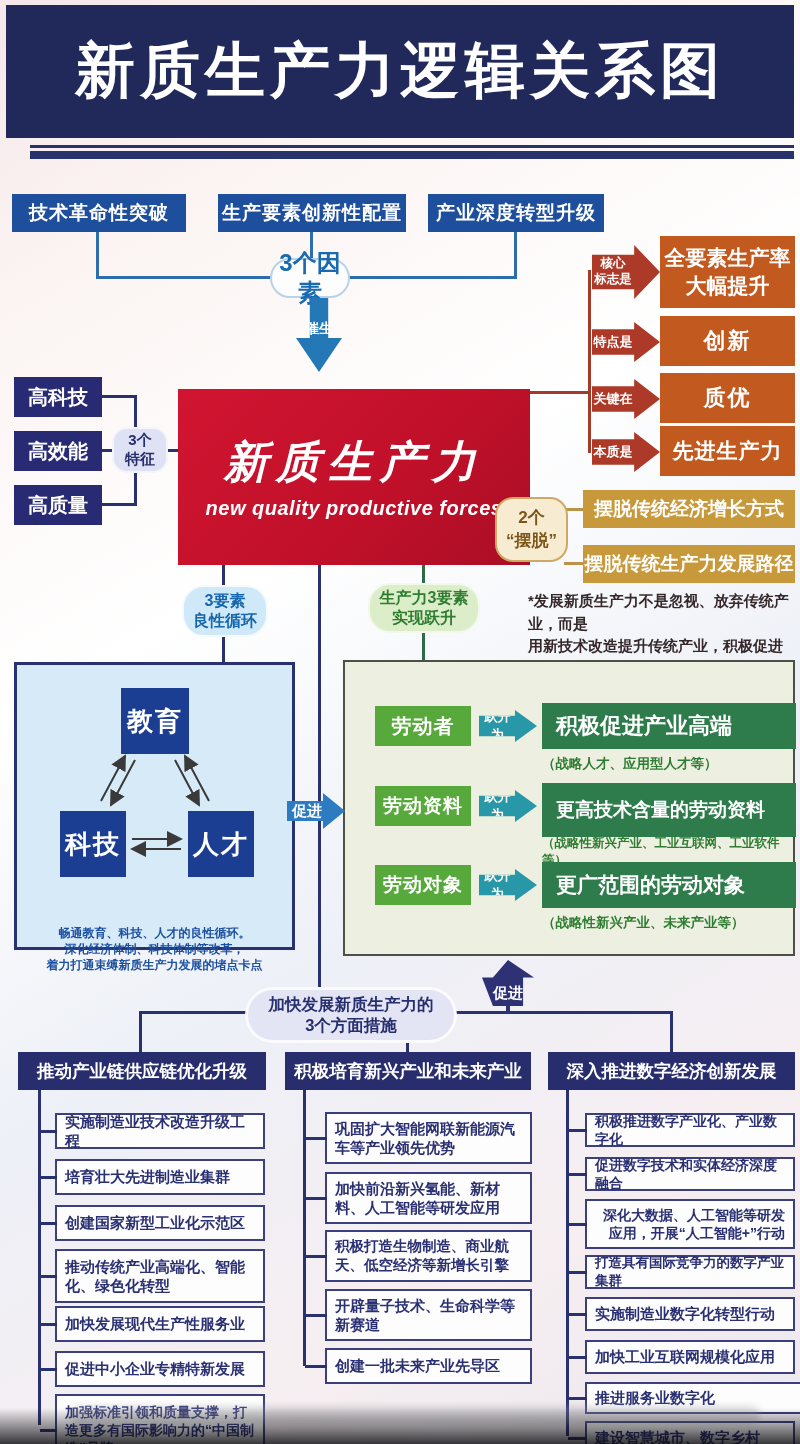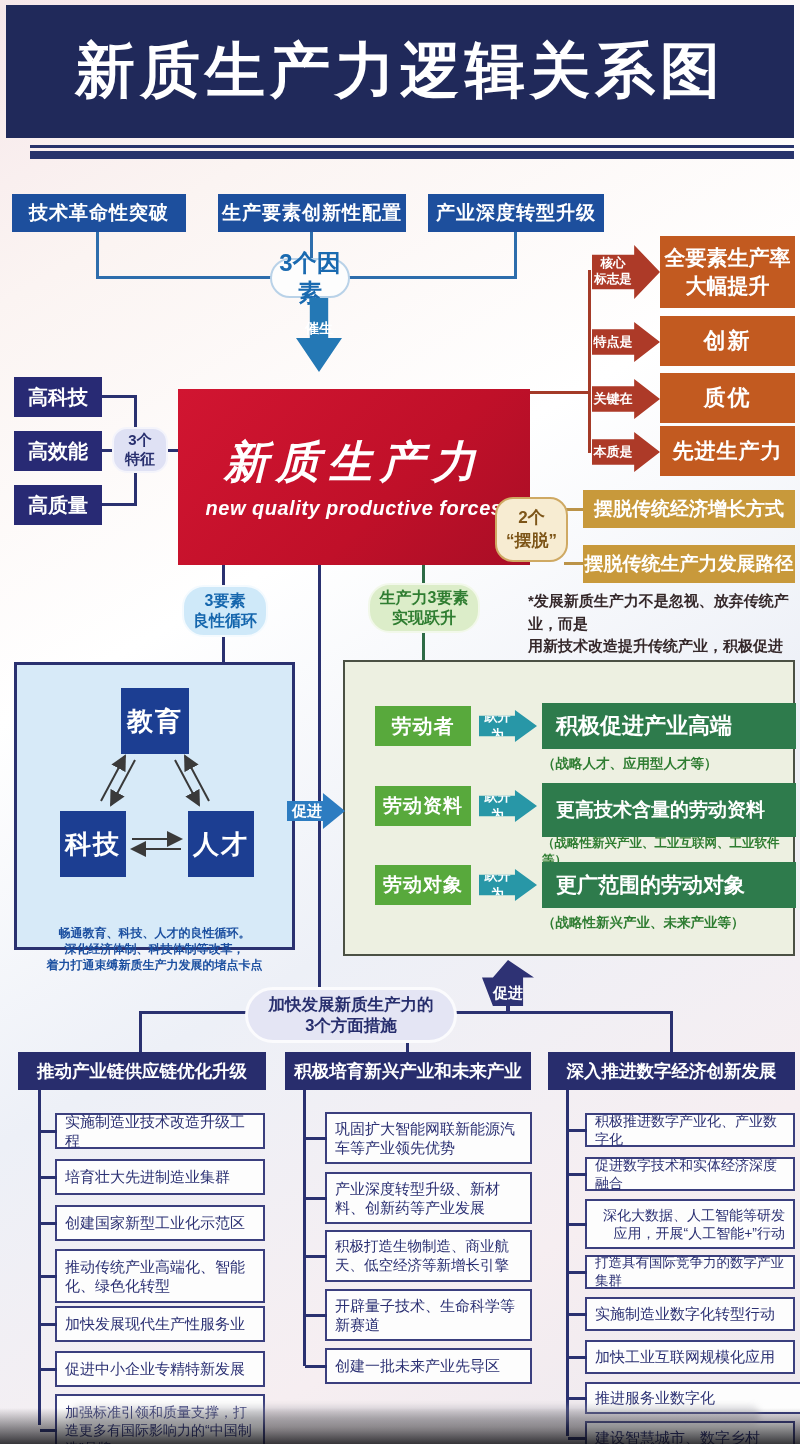--- a/index.html
+++ b/index.html
@@ -50,21 +50,21 @@
   .u-arrow span{position:absolute;bottom:3px;width:100%;text-align:center;color:#fff;font-size:15px;font-weight:bold;}
 
   .panel-leap{left:343px;top:660px;width:452px;height:296px;background:#edf0e1;border:2px solid #4b5144;z-index:2;}
   .from-box{position:absolute;background:#58a93c;color:#fff;font-weight:bold;font-size:20px;display:flex;align-items:center;justify-content:center;letter-spacing:1px;}
   .via-arrow{position:absolute;background:#2897a7;clip-path:polygon(0 18%,62% 18%,62% 0,100% 50%,62% 100%,62% 82%,0 82%);}
   .via-arrow span{position:absolute;left:0;width:64%;top:50%;transform:translateY(-50%);color:#fff;font-size:13px;font-weight:bold;text-align:center;}
   .to-box{position:absolute;background:#2e7b4c;color:#fff;font-weight:bold;display:flex;align-items:center;padding-left:14px;}
   .leap-note{position:absolute;color:#2f7d32;font-weight:bold;}
 
   .col-header{background:#282d6d;color:#fff;font-weight:bold;font-size:17.5px;height:38px;z-index:2;}
-  .item{position:absolute;background:#fdfdfd;border:2px solid #3b3f7e;color:#2b3073;font-weight:normal;font-size:15px;
+  .item{position:absolute;background:#fdfdfd;border:2px solid #3b3f7e;color:#2b3073;font-weight:bold;font-size:15px;
     line-height:1.3;display:flex;align-items:center;padding:4px 8px;z-index:2;box-sizing:border-box;}
   .item::before{content:'';position:absolute;right:100%;top:50%;margin-top:-1.5px;height:3px;background:#2a3170;}
   .c1 .item::before{width:17px;}
   .c2 .item::before{width:22px;}
   .c3 .item::before{width:19px;}
 
   .band{position:absolute;left:70px;right:40px;bottom:20px;height:18px;background:rgba(150,150,158,0.32);filter:blur(3px);border-radius:9px;z-index:8;}
   .vignette{position:absolute;left:0;right:0;bottom:0;height:36px;z-index:9;
     background:linear-gradient(to top,rgba(12,12,16,0.82),rgba(12,12,16,0));}
 </style>
@@ -232,21 +232,21 @@
     <div class="item" style="left:55px;top:1159px;width:210px;height:36px;">培育壮大先进制造业集群</div>
     <div class="item" style="left:55px;top:1205px;width:210px;height:36px;">创建国家新型工业化示范区</div>
     <div class="item" style="left:55px;top:1249px;width:210px;height:54px;">推动传统产业高端化、智能化、绿色化转型</div>
     <div class="item" style="left:55px;top:1306px;width:210px;height:36px;">加快发展现代生产性服务业</div>
     <div class="item" style="left:55px;top:1351px;width:210px;height:36px;">促进中小企业专精特新发展</div>
     <div class="item" style="left:55px;top:1394px;width:210px;height:72px;font-size:14px;">加强标准引领和质量支撑，打造更多有国际影响力的“中国制造”品牌</div>
   </div>
 
   <div class="c2">
     <div class="item" style="left:325px;top:1112px;width:207px;height:52px;">巩固扩大智能网联新能源汽车等产业领先优势</div>
-    <div class="item" style="left:325px;top:1172px;width:207px;height:52px;">产业深度转型升级、新材料、创新药等产业发展</div>
+    <div class="item" style="left:325px;top:1172px;width:207px;height:52px;">加快前沿新兴氢能、新材料、人工智能等研发应用</div>
     <div class="item" style="left:325px;top:1230px;width:207px;height:52px;font-size:14.5px;">积极打造生物制造、商业航天、低空经济等新增长引擎</div>
     <div class="item" style="left:325px;top:1289px;width:207px;height:52px;">开辟量子技术、生命科学等新赛道</div>
     <div class="item" style="left:325px;top:1348px;width:207px;height:36px;">创建一批未来产业先导区</div>
   </div>
 
   <div class="c3">
     <div class="item" style="left:585px;top:1113px;width:210px;height:34px;font-size:14px;">积极推进数字产业化、产业数字化</div>
     <div class="item" style="left:585px;top:1157px;width:210px;height:34px;font-size:14px;">促进数字技术和实体经济深度融合</div>
     <div class="item" style="left:585px;top:1199px;width:210px;height:50px;font-size:14px;text-align:right;">深化大数据、人工智能等研发应用，开展“人工智能+”行动</div>
     <div class="item" style="left:585px;top:1255px;width:210px;height:34px;font-size:13.5px;">打造具有国际竞争力的数字产业集群</div>

